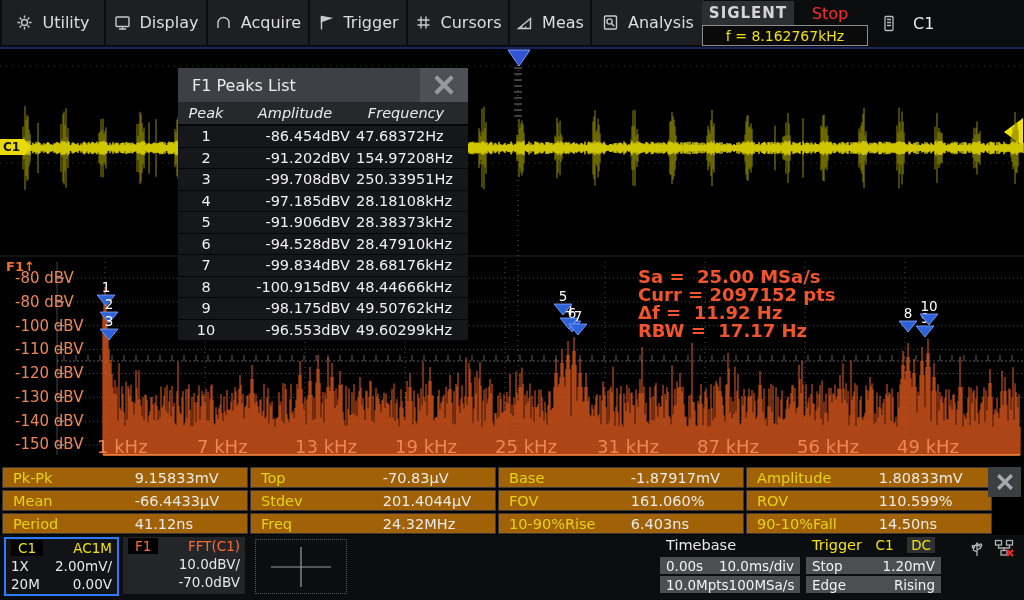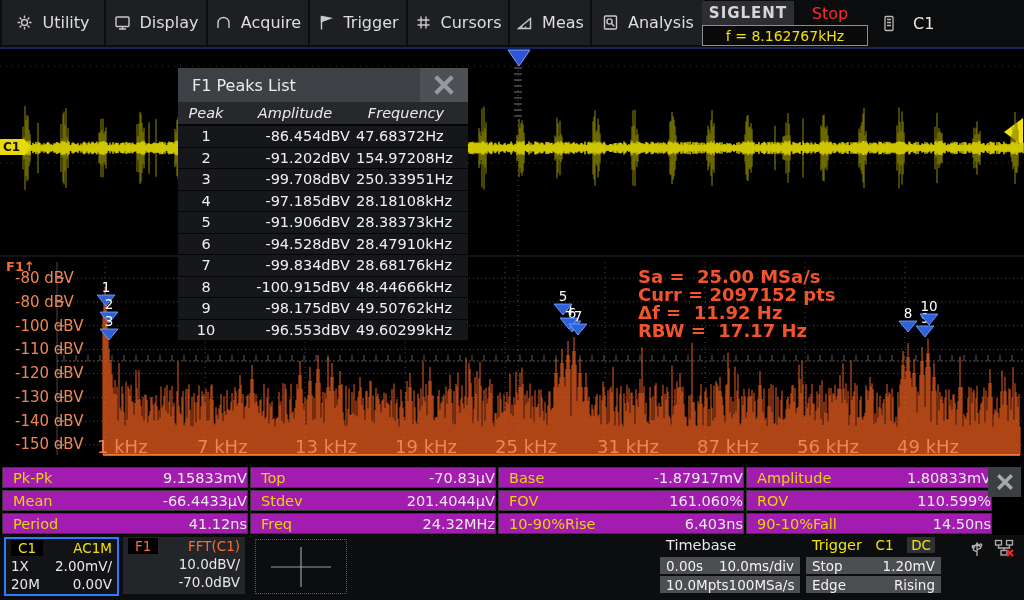--- a/index.html
+++ b/index.html
@@ -34,21 +34,21 @@
   .p-row{display:flex;height:20.5px;align-items:center;font-size:14.5px;color:#f0f0f0;background:#16171a;border-bottom:1px solid #050507;}
   .p-head{background:#26282c;color:#eaeaea;height:22px;border-bottom:2px solid #050507;font-style:italic;}
   .pc1{flex:0 0 56px;text-align:center;}
   .pc2{flex:0 0 122px;text-align:right;padding-right:6px;box-sizing:border-box;}
   .pc3{flex:1;padding-right:13px;box-sizing:border-box;}
   .p-head .pc2{text-align:center;padding-right:0;}
   .p-head .pc3{text-align:center;padding-right:12px;}
   
   #measure{position:absolute;left:0;top:466px;width:1024px;height:68px;background:#000;}
   .m-row{position:absolute;left:2px;width:986px;height:21px;display:flex;gap:2px;}
-  .m-pair{flex:0 0 244px;display:flex;align-items:center;border:1px solid #3a3a3a;background:#a21caf;font-size:14.5px;justify-content:space-between;}
+  .m-pair{flex:0 0 244px;display:flex;align-items:center;border:1px solid #3a3a3a;background:#a16207;font-size:14.5px;}
   .m-label{flex:0 0 54%;color:#e5d40c;padding-left:10px;box-sizing:border-box;}
   .m-value{color:#eaeaea;}
   #meas-close{position:absolute;left:988px;top:1px;width:33px;height:30px;background:#3c3f42;display:flex;align-items:center;justify-content:center;}
   #meas-close svg{stroke:#a6a9ac;stroke-width:3;}
   
   #bottombar{position:absolute;left:0;top:535px;width:1024px;height:65px;background:#0c0d0f;font-size:13.5px;}
   #ch1box{position:absolute;left:4px;top:2px;width:111px;height:55px;border:2px solid #2e7bff;background:#121316;color:#e6e6e6;}
   .d-row{display:flex;justify-content:space-between;align-items:center;height:18px;padding:0 5px;}
   .chip{background:#000;padding:0 7px;font-size:13.5px;}
   .yel{color:#f2e20a;} .org{color:#ff6b2d;} .wht{color:#e8e8e8;}

